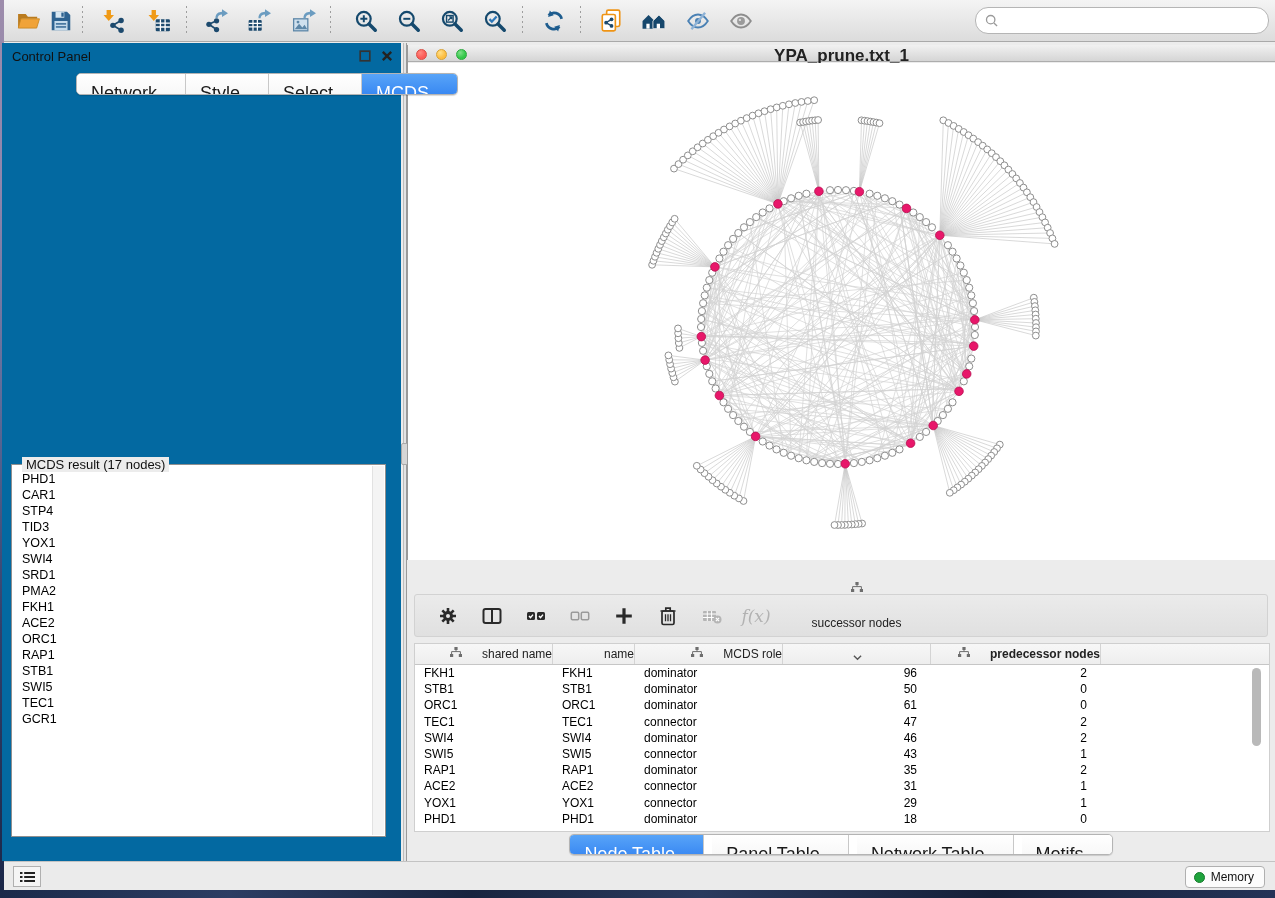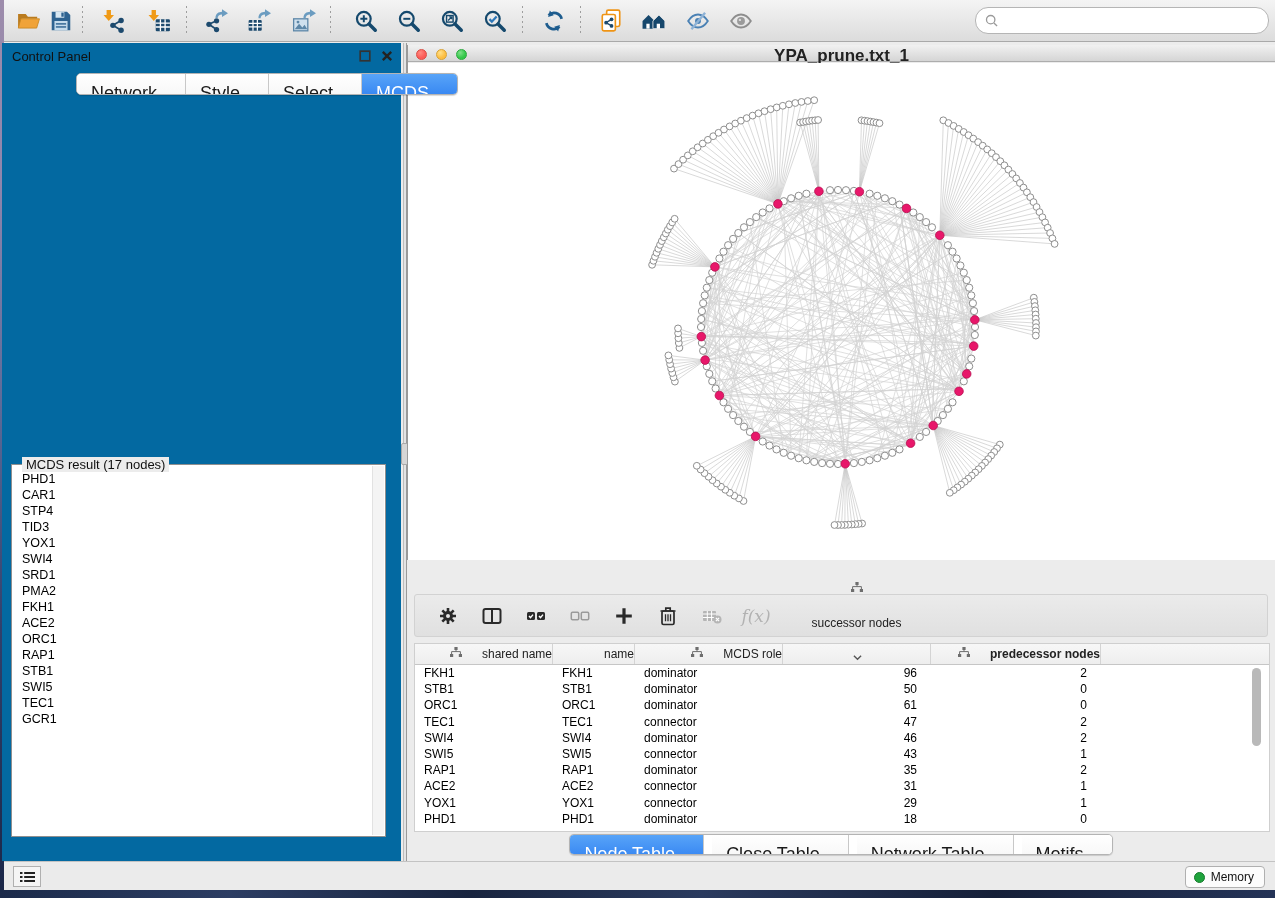--- a/index.html
+++ b/index.html
@@ -1229,21 +1229,21 @@
           <div class="t-cell" style="width: 148px; padding: 0px 0px 0px 9px;">dominator</div>
           <div class="t-cell num" style="width: 148px; padding: 0px 14px 0px 0px;">18</div>
           <div class="t-cell num" style="width: 170px; padding: 0px 14px 0px 0px;">0</div>
         </div>
       </div>
   </div>
   <div id="table-scrollthumb"></div>
   <div id="tp-tabs">
       <div id="tp-tabs-inner">
         <div class="seg-tab active">Node Table</div>
-        <div class="seg-tab">Close Table</div>
+        <div class="seg-tab">Panel Table</div>
         <div class="seg-tab">Network Table</div>
         <div class="seg-tab">Motifs</div>
       </div>
     </div>
 </div>
 
 <div id="status-bar">
   <div id="status-list-btn">
     <svg viewBox="0 0 18 14">
         <g fill="#222">

